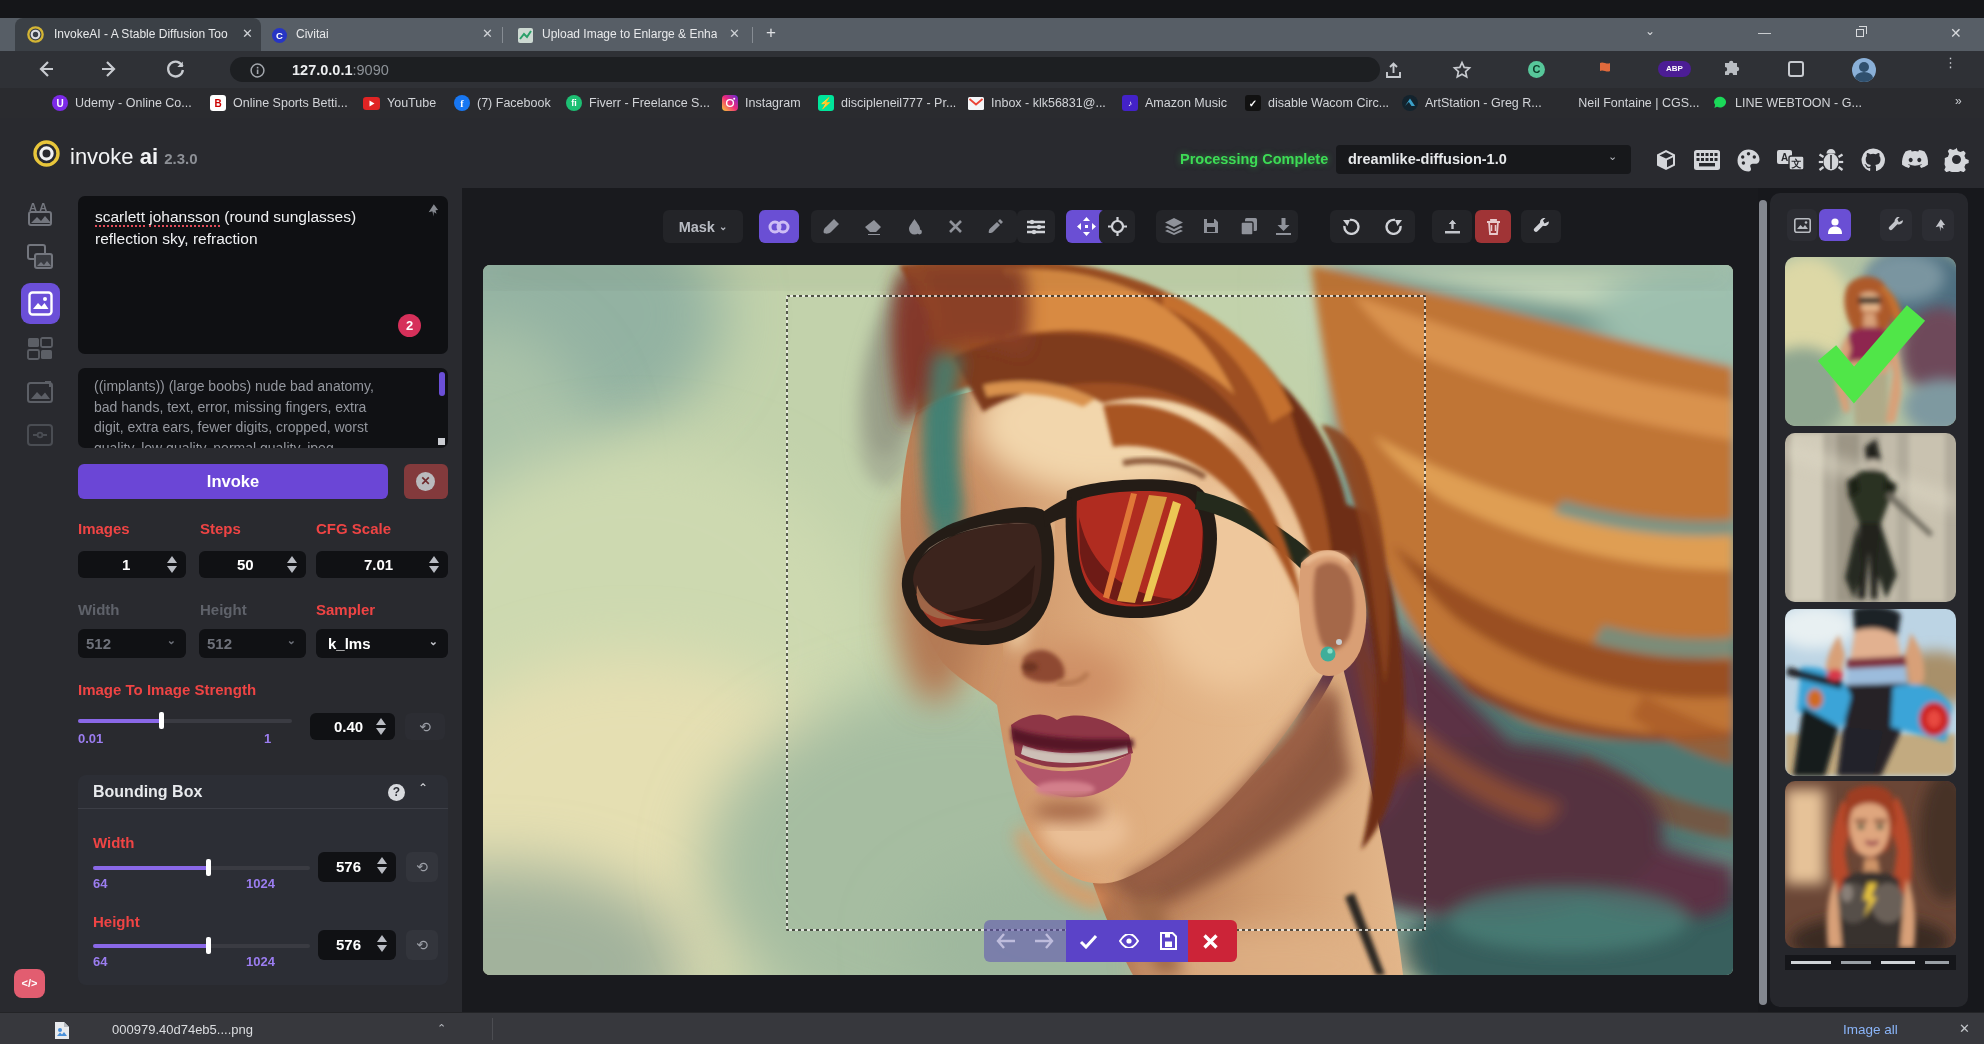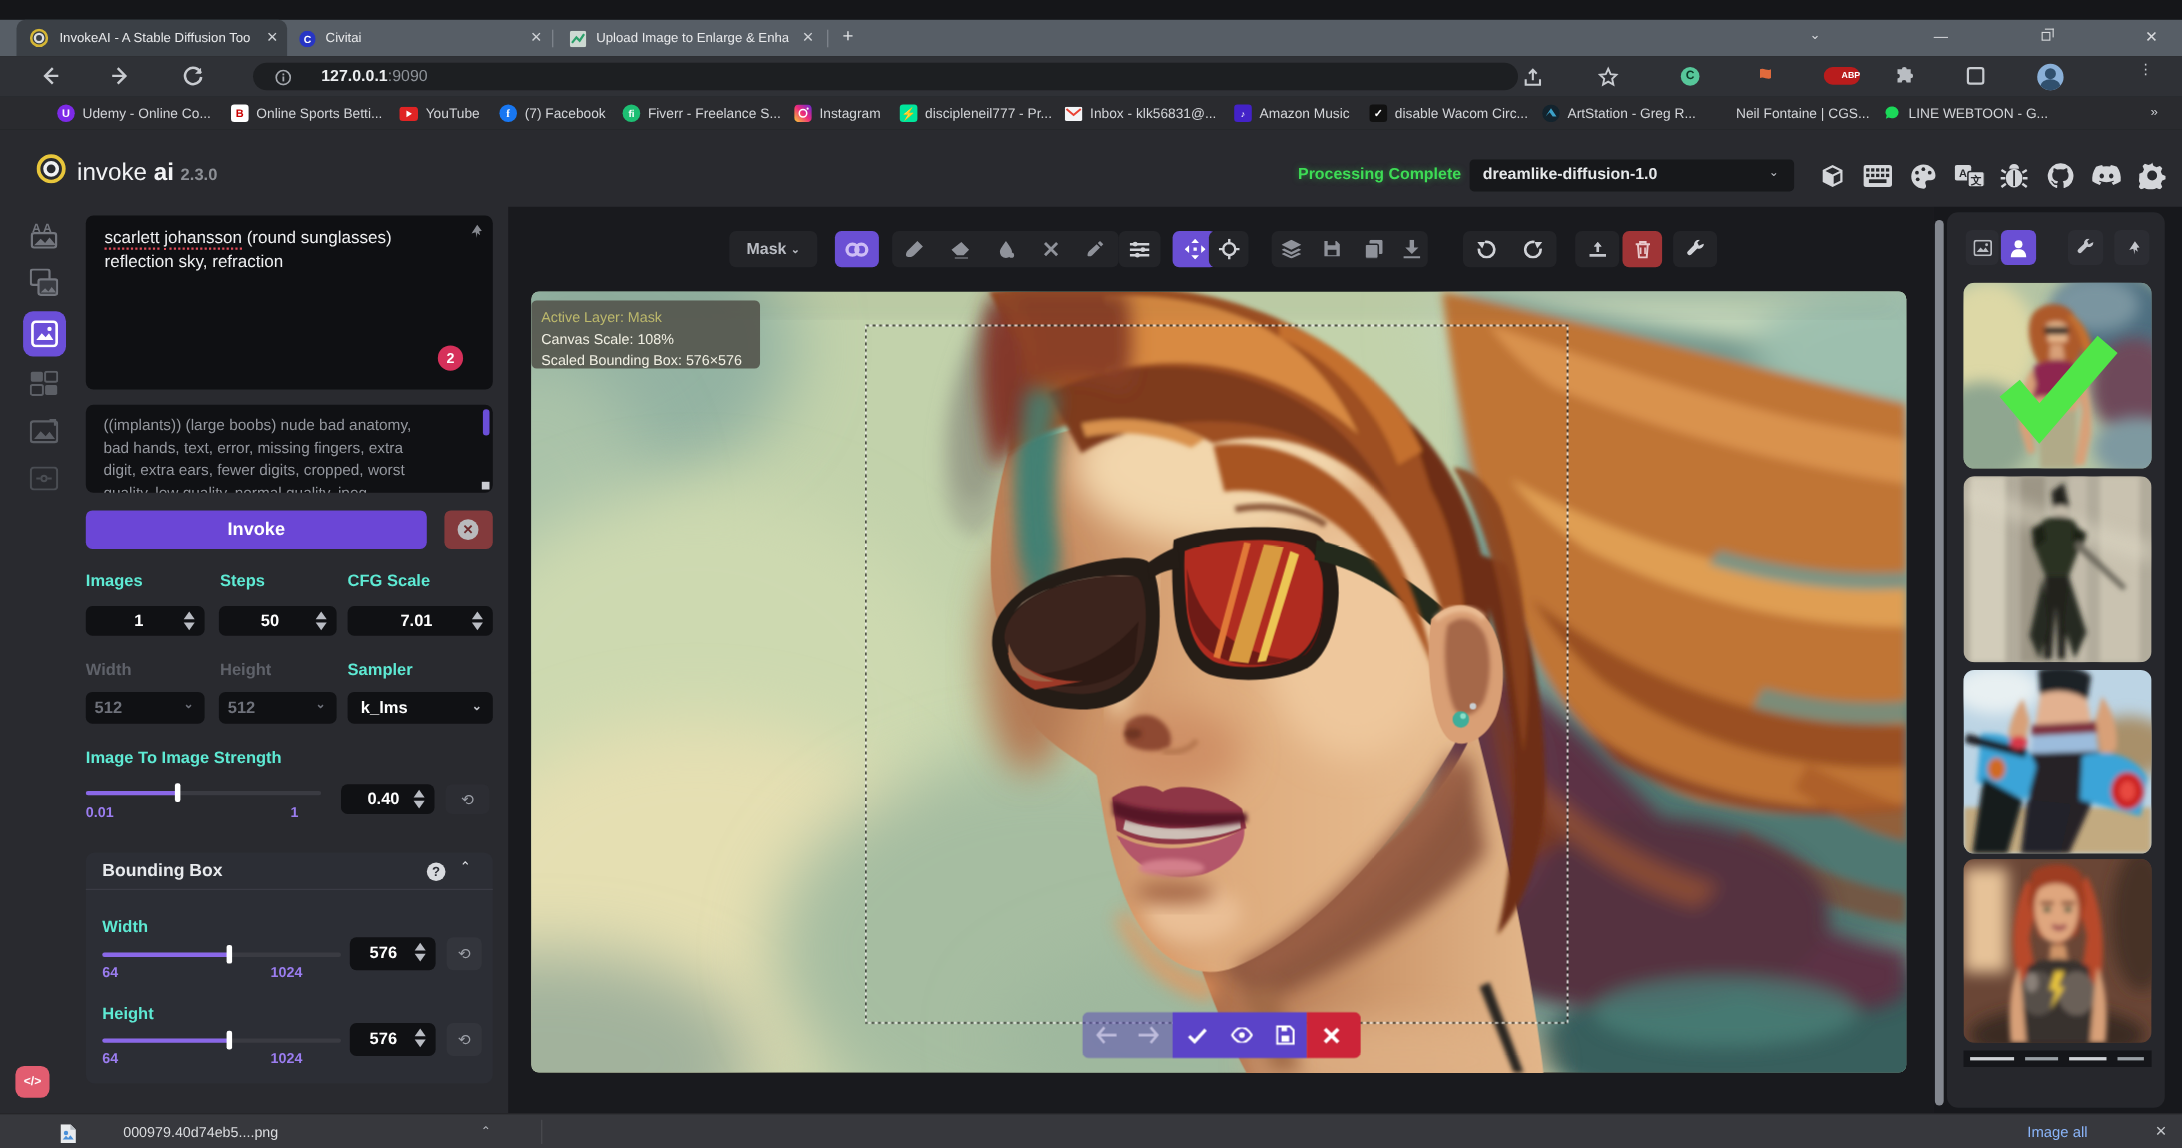--- a/index.html
+++ b/index.html
@@ -18,21 +18,21 @@
   .bm { display:flex; align-items:center; gap:7px; height:30px; position:absolute; top:0; }
   .bm span { font-size:12.5px; color:#d2d4d8; white-space:nowrap; }
   .bmi { width:16px; height:16px; border-radius:3px; display:flex; align-items:center; justify-content:center; font-size:10px; font-weight:bold; color:#fff; flex:0 0 16px; }
   
   #app { left:0; top:118px; width:1984px; height:894px; background:#292a2f; }
   #canvaswrap { left:462px; top:70px; width:1296px; height:824px; background:#191a1e; }
   #rightpanel { left:1758px; top:70px; width:226px; height:824px; background:#17181c; }
   .icobtn { background:#2c2d33; border-radius:6px; display:flex; align-items:center; justify-content:center; color:#9da0a8; }
   .purple { background:#6a4fd4 !important; color:#fff !important; }
   .panel-num { background:#101114; border-radius:6px; color:#fff; font-weight:bold; font-size:15px; }
-  .lbl { color:#5eead4; font-weight:bold; font-size:15px; white-space:nowrap; }
+  .lbl { color:#ef4444; font-weight:bold; font-size:15px; white-space:nowrap; }
   .dis { color:#5f626a; }
   .pur { color:#9b7df0; }
   .spin { position:absolute; right:9px; top:4px; width:10px; height:19px; }
   .spin::before { content:""; position:absolute; left:0; top:1px; border-left:5px solid transparent; border-right:5px solid transparent; border-bottom:7px solid #b9bcc3; }
   .spin::after { content:""; position:absolute; left:0; bottom:1px; border-left:5px solid transparent; border-right:5px solid transparent; border-top:7px solid #b9bcc3; }
   .tool { position:absolute; top:0; height:33px; background:#232428; border-radius:6px; display:flex; align-items:center; justify-content:center; color:#9b9ea6; }
   .thumb { position:absolute; left:27px; width:171px; border-radius:10px; overflow:hidden; }
 </style>
 </head>
 <body>
@@ -88,21 +88,21 @@
   <svg class="abs" style="left:1384px;top:9px" width="20" height="20" viewBox="0 0 20 20">
       <path d="M3 12 v5 h13 v-5 M9.5 13 V4 M6 7 l3.5-3.5 L13 7" stroke="#c8cbd0" stroke-width="1.9" fill="none"></path>
     </svg>
   <svg class="abs" style="left:1452px;top:9px" width="20" height="20" viewBox="0 0 20 20">
       <path d="M10 2.5 L12.2 7.4 L17.5 8 L13.6 11.6 L14.7 16.9 L10 14.2 L5.3 16.9 L6.4 11.6 L2.5 8 L7.8 7.4 Z" fill="none" stroke="#c8cbd0" stroke-width="1.7"></path>
     </svg>
   <div class="abs" style="left:1528px;top:10px;width:17px;height:17px;border-radius:50%;background:#57c79a;color:#0c3b28;font-size:11px;font-weight:bold;text-align:center;line-height:17px;">C</div>
   <svg class="abs" style="left:1596px;top:9px" width="18" height="18" viewBox="0 0 18 18">
       <path d="M4 16 V3 c3-2 7 2 10 0 v8 c-3 2 -7-2-10 0" fill="#e06a3c"></path>
     </svg>
-  <div class="abs" style="left:1658px;top:10px;width:33px;height:16px;border-radius:8px;background:#b91c1c;color:#fff;font-size:8px;font-weight:bold;text-align:right;line-height:16px;">ABP</div>
+  <div class="abs" style="left:1658px;top:10px;width:33px;height:16px;border-radius:8px;background:#4c1d95;color:#fff;font-size:8px;font-weight:bold;text-align:center;line-height:16px;">ABP</div>
   <svg class="abs" style="left:1722px;top:9px" width="19" height="19" viewBox="0 0 19 19">
       <path d="M7 3 a2.2 2.2 0 0 1 4.4 0 h3.6 v3.8 a2.2 2.2 0 0 1 0 4.4 v3.8 h-3.8 a2.2 2.2 0 0 0 -4.4 0 H3 v-3.6 a2.2 2.2 0 0 0 0 -4.4 V3 Z" fill="#b9bdc2"></path>
     </svg>
   <div class="abs" style="left:1788px;top:10px;width:16px;height:16px;border:2px solid #c8cbd0;border-radius:3px;"></div>
   <div class="abs" style="left:1852px;top:7px;width:24px;height:24px;border-radius:50%;background:#8ab0d8;overflow:hidden;">
       <div class="abs" style="left:7px;top:4px;width:10px;height:10px;border-radius:50%;background:#30506e;"></div>
       <div class="abs" style="left:3px;top:14px;width:18px;height:12px;border-radius:50%;background:#30506e;"></div>
     </div>
   <div class="abs" style="left:1944px;top:4px;color:#c8cbd0;font-size:13px;letter-spacing:0;">⋮</div>
 </div>
@@ -528,25 +528,20 @@
       </g>
 
       <rect width="1250" height="18" fill="#3a3f38" opacity=".12" filter="url(#b16)"></rect>
     </svg>
 
     <svg class="abs" style="left:324px;top:107px" width="640" height="636">
         <rect x="1" y="1" width="638" height="634" fill="none" stroke="#2a2a26" stroke-width="1.4" stroke-dasharray="3 3"></rect>
         <rect x="1" y="1" width="638" height="634" fill="none" stroke="#f4f4f0" stroke-width="1.4" stroke-dasharray="3 3" stroke-dashoffset="3"></rect>
       </svg>
 
-    <div class="abs" style="left:21px;top:85px;width:208px;height:62px;background:rgba(82,82,74,.88);border-radius:5px;padding:6px 9px;line-height:1.5;">
-      <div style="font-size:13px;color:#bdb96c;">Active Layer: Mask</div>
-      <div style="font-size:13px;color:#f2f0e4;">Canvas Scale: 108%</div>
-      <div style="font-size:13px;color:#f2f0e4;">Scaled Bounding Box: 576×576</div>
-    </div>
 
     <div class="abs" style="left:201px;top:22px;width:900px;height:33px;">
       <div class="tool" style="left:0px;width:80px;font-weight:bold;font-size:14.5px;color:#b9bcc3;">Mask&nbsp;<span style="font-size:10px;">⌄</span></div>
       <div class="tool purple" style="left:96px;width:40px;">
           <svg width="22" height="14" viewBox="0 0 22 14">
             <circle cx="7" cy="7" r="5" fill="none" stroke="#cdbdf5" stroke-width="3"></circle>
             <circle cx="15" cy="7" r="5" fill="none" stroke="#cdbdf5" stroke-width="3"></circle>
           </svg>
         </div>
       <div class="tool" style="left:148px;width:206px;"></div>

